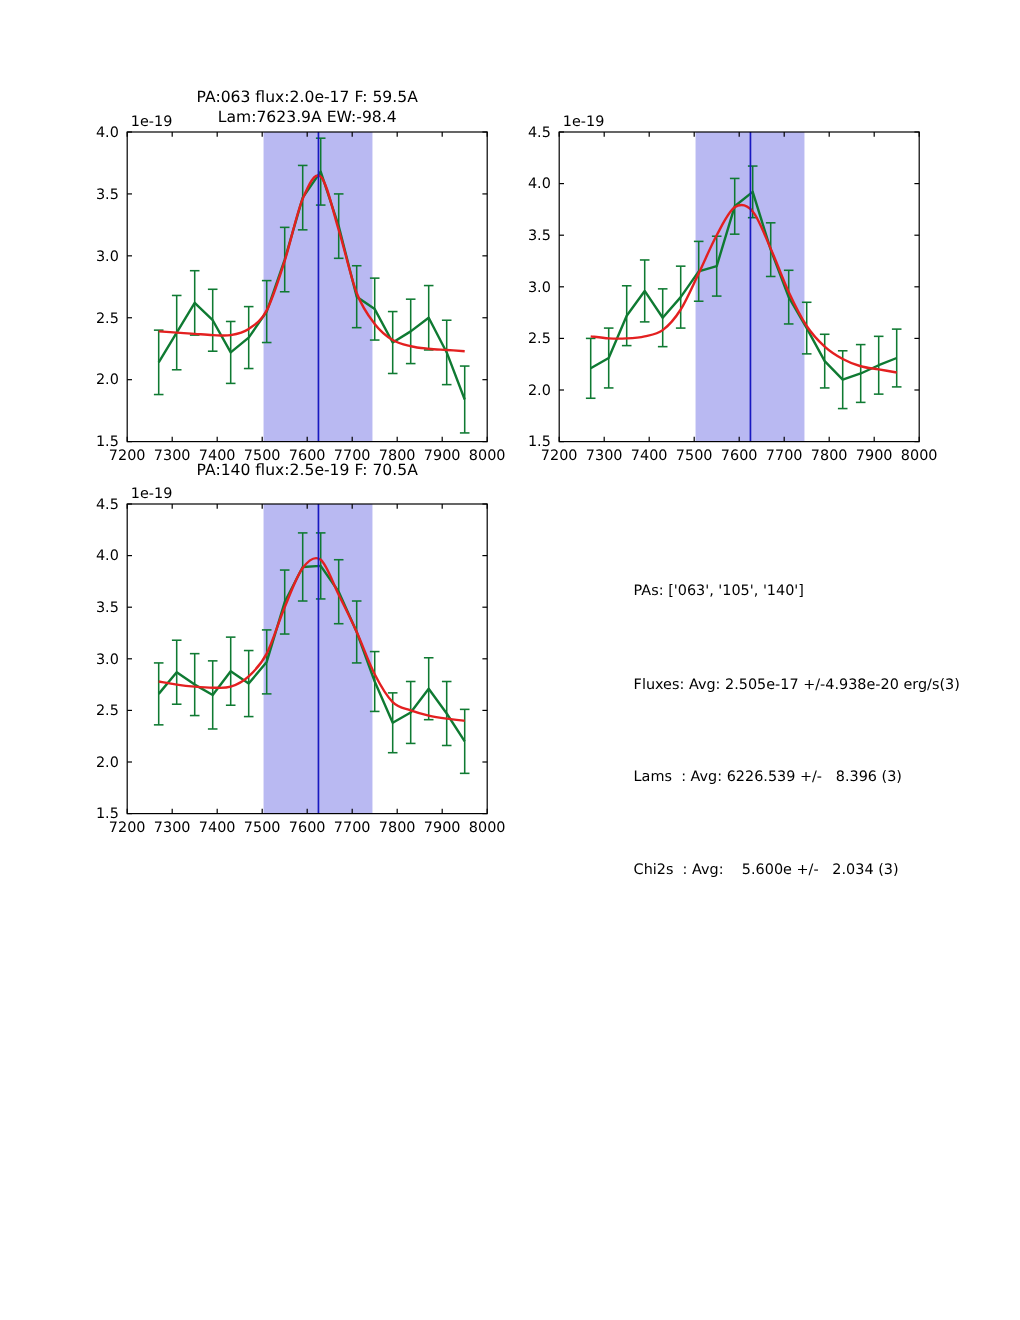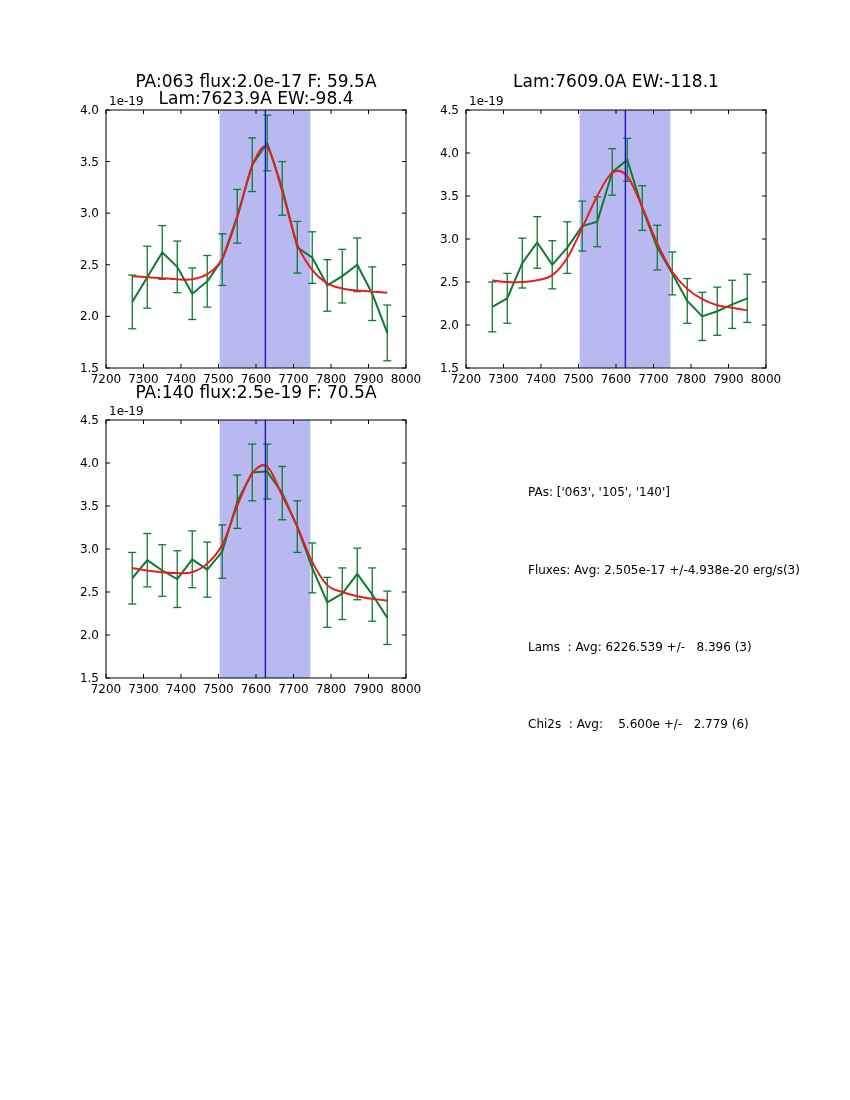--- a/index.html
+++ b/index.html
@@ -1,35 +1,34 @@
 <!DOCTYPE html>
 <html><head>
 <meta charset="utf-8">
 <style>
   html,body{margin:0;padding:0;background:#ffffff;}
   .page{position:relative;width:850px;height:1100px;background:#ffffff;overflow:hidden;
         font-family:"DejaVu Sans","Liberation Sans",sans-serif;color:#000;}
-  .chart-title{position:absolute;text-align:center;font-size:17px;line-height:17px;color:#000;}
+  .chart-title{position:absolute;text-align:center;font-size:13px;line-height:17px;color:#000;}
   #plots{position:absolute;left:0;top:0;}
   .summary{position:absolute;left:528px;top:429px;font-size:12px;line-height:25.7px;
            color:#000;white-space:pre;}
   .summary div{height:25.7px;}
 </style>
 </head>
 <body>
 
 <div class="page">
 
   <div class="chart-title" style="left:106px;top:73px;width:300px;">
     <div>PA:063 flux:2.0e-17 F: 59.5A</div>
     <div>Lam:7623.9A EW:-98.4</div>
   </div>
 
   <div class="chart-title" style="left:466px;top:73px;width:300px;">
-    <div>Lam:7609.0A EW:-118.1</div>
   </div>
 
   <div class="chart-title" style="left:106px;top:384px;width:300px;">
     <div>PA:140 flux:2.5e-19 F: 70.5A</div>
   </div>
 
   <svg id="plots" width="850" height="1100">
       <rect x="219.625" y="110" width="90.75" height="258" fill="#b9b9f2"></rect>
       <line x1="132.25" y1="275.11999999999995" x2="132.25" y2="328.784" stroke="#0f7a32" stroke-width="1.3"></line>
       <line x1="128.25" y1="275.11999999999995" x2="136.25" y2="275.11999999999995" stroke="#0f7a32" stroke-width="1.3"></line>
@@ -350,16 +349,16 @@
       <line x1="106" y1="420" x2="110" y2="420" stroke="#000000" stroke-width="1"></line>
       <line x1="406" y1="420" x2="402" y2="420" stroke="#000000" stroke-width="1"></line>
       <text x="99" y="424" text-anchor="end" font-size="12" fill="#000" font-family="DejaVu Sans, Liberation Sans, sans-serif">4.5</text>
       <text x="109" y="415" text-anchor="start" font-size="12" fill="#000" font-family="DejaVu Sans, Liberation Sans, sans-serif">1e-19</text>
     </svg>
 
   <div class="summary">
     <div>PAs: ['063', '105', '140']</div>
     <div>Fluxes: Avg: 2.505e-17 +/-4.938e-20 erg/s(3)</div>
     <div>Lams  : Avg: 6226.539 +/-   8.396 (3)</div>
-    <div>Chi2s  : Avg:    5.600e +/-   2.779 (6)</div>
+    <div>Chi2s  : Avg:    5.600e +/-   2.034 (3)</div>
   </div>
 
 </div>
 
 </body></html>

